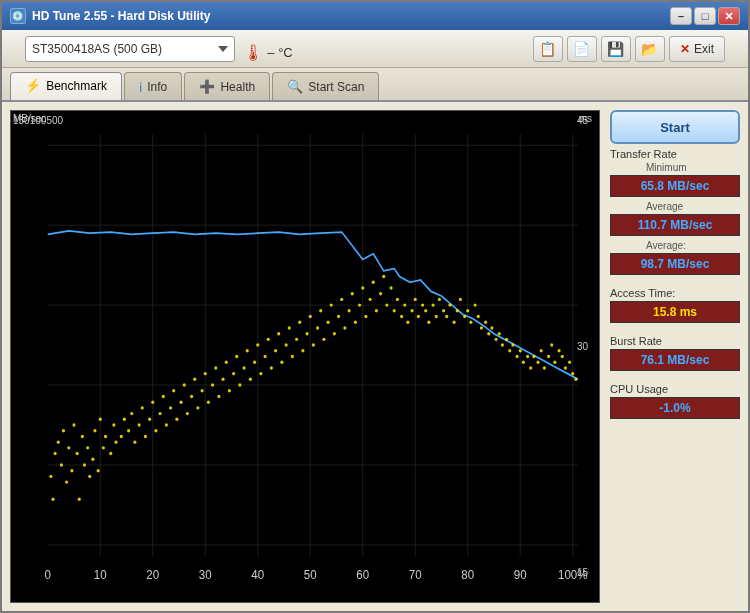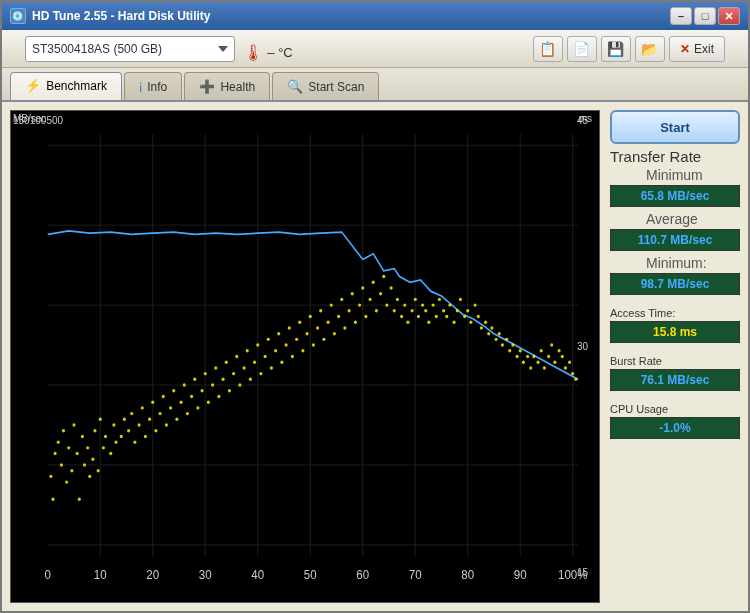--- a/index.html
+++ b/index.html
@@ -237,34 +237,34 @@
       font-weight: bold;
       color: #1a4a80;
       text-align: center;
     }
 
     .stats-section {
       margin-top: 4px;
     }
 
     .stats-label {
-      font-size: 15px;
+      font-size: 11px;
       color: #333;
       margin-bottom: 2px;
     }
 
     .stats-sublabel {
-      font-size: 14px;
+      font-size: 10px;
       color: #555;
       margin-bottom: 2px;
       padding-left: 36px;
     }
 
     .stats-value {
-      background: #14532d;
+      background: #7f1d1d;
       color: #00aaff;
       font-weight: bold;
       font-size: 12px;
       padding: 3px 6px;
       text-align: center;
       border: 1px solid #333;
       margin-bottom: 4px;
     }
 
     .stats-value.yellow {
@@ -608,21 +608,21 @@
 
     <div class="right-panel">
       <button class="start-btn">Start</button>
 
       <div class="stats-section">
         <div class="stats-label">Transfer Rate</div>
         <div class="stats-sublabel">Minimum</div>
         <div class="stats-value blue">65.8 MB/sec</div>
         <div class="stats-sublabel">Average</div>
         <div class="stats-value blue">110.7 MB/sec</div>
-        <div class="stats-sublabel">Minimum:</div>
+        <div class="stats-sublabel">Average:</div>
         <div class="stats-value blue">98.7 MB/sec</div>
       </div>
 
       <div class="stats-section">
         <div class="divider-label">Access Time:</div>
         <div class="stats-value yellow">15.8 ms</div>
       </div>
 
       <div class="stats-section">
         <div class="divider-label">Burst Rate</div>

